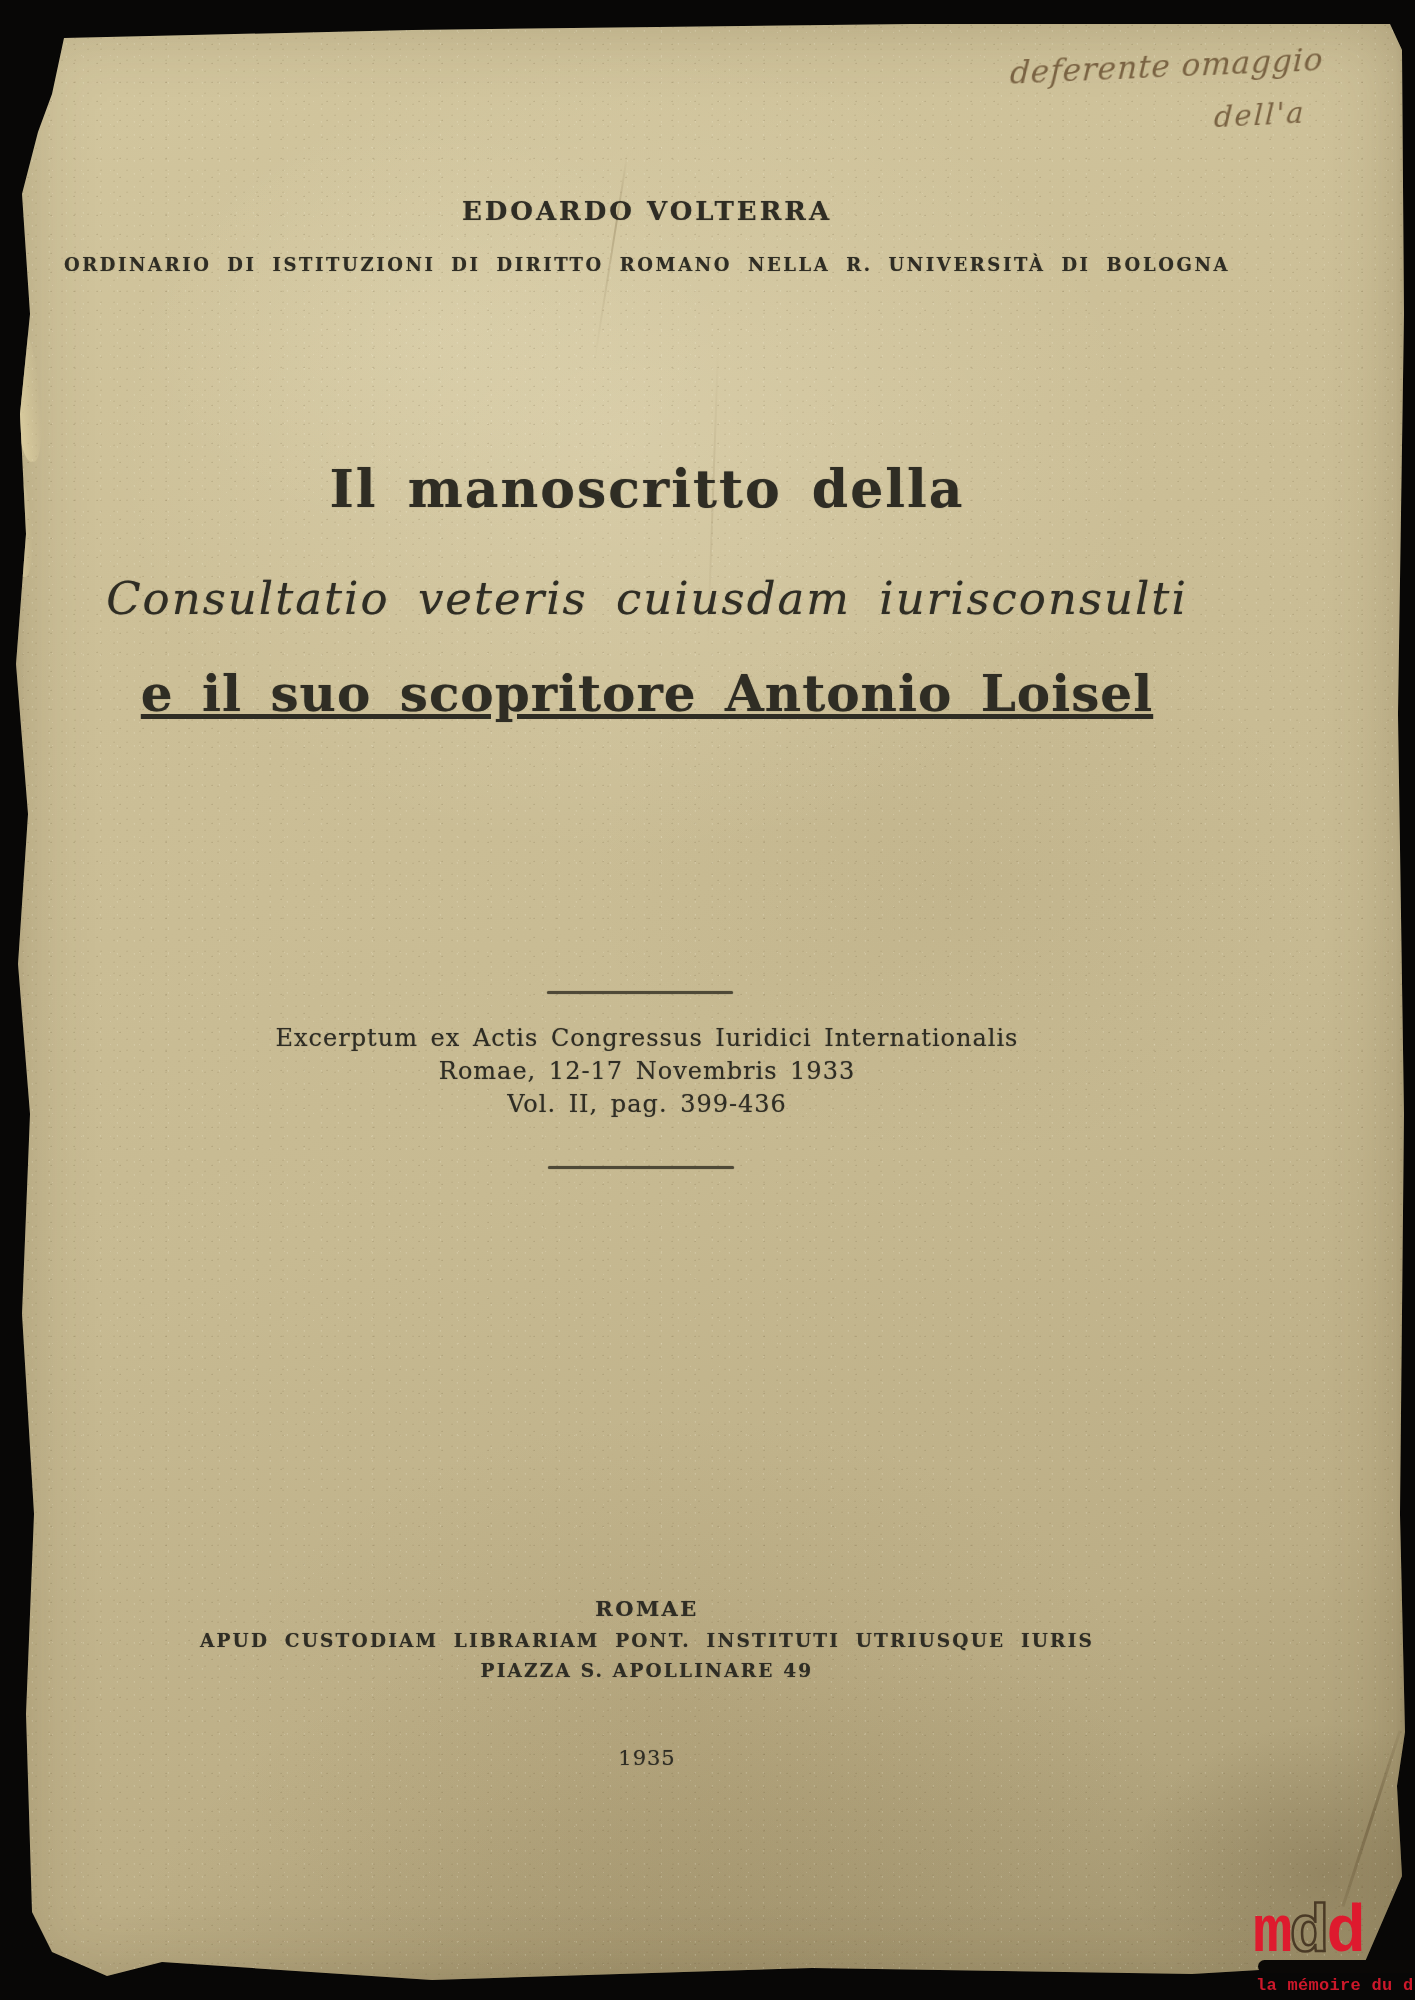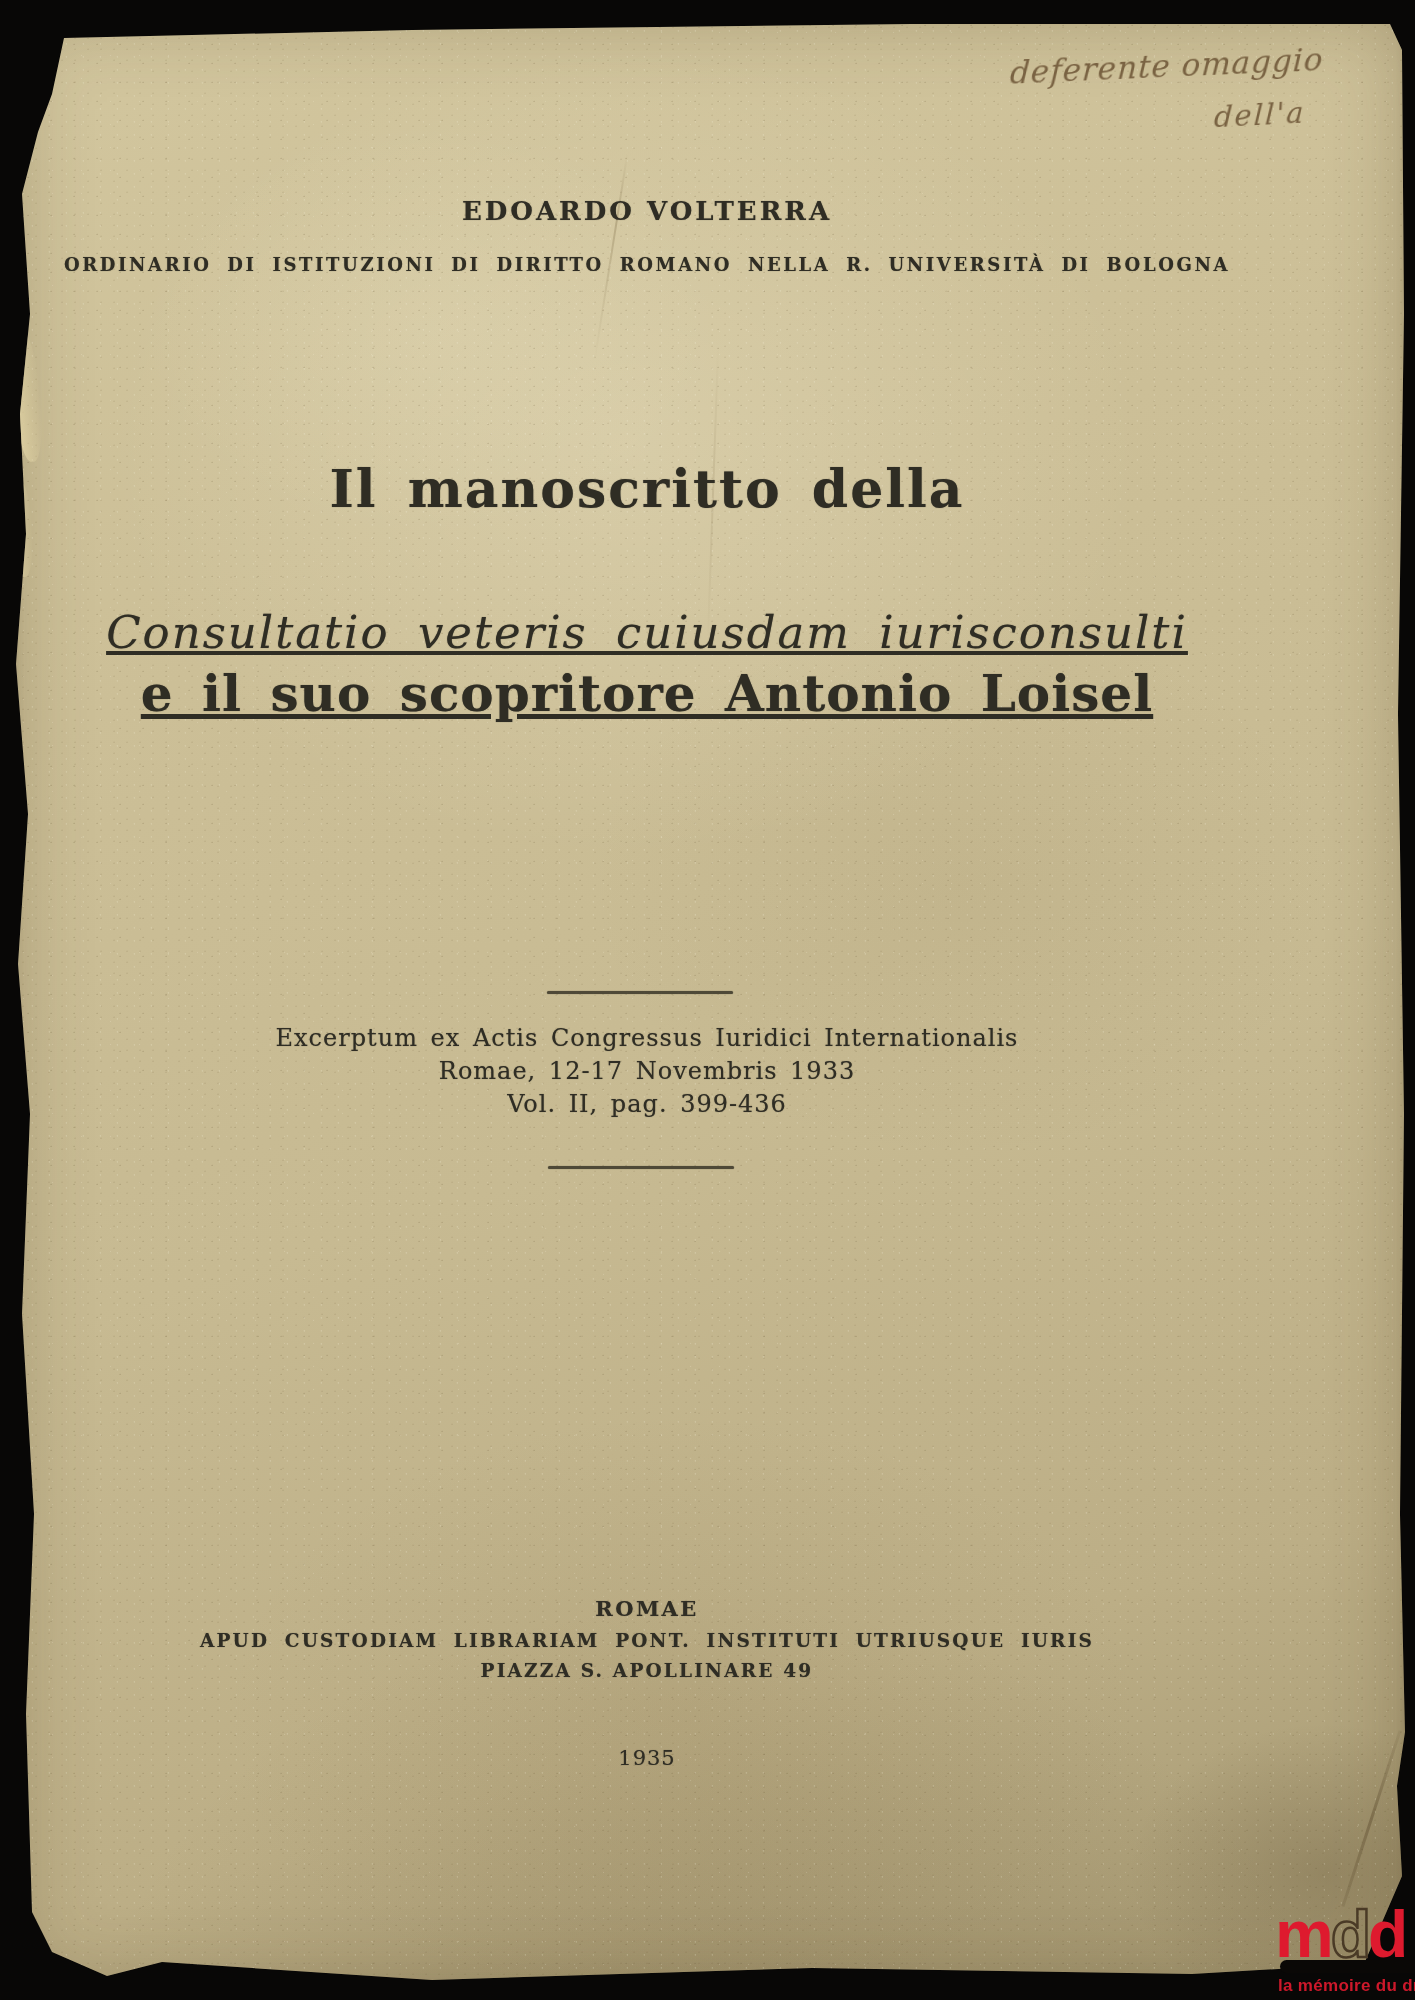--- a/index.html
+++ b/index.html
@@ -49,40 +49,40 @@
   .chip2{left:0px;top:468px;width:20px;height:95px;border-radius:45%;transform:rotate(-3deg);
     background:linear-gradient(to right, rgba(226,212,165,.8), rgba(226,212,165,0));}
 
   
   .print-col{position:absolute;left:0;width:1270px;text-align:center;
     color:#2f2d24;font-family:"DejaVu Serif","Liberation Serif",serif;
     text-shadow:0 0 1px rgba(47,45,36,.55);}
   .author{top:182px;font-size:26px;font-weight:bold;letter-spacing:3px;}
   .affiliation{top:240px;font-size:18px;font-weight:bold;letter-spacing:2.6px;word-spacing:7px;text-align:center;}
   .title1{top:444px;font-size:52px;font-weight:bold;letter-spacing:2px;word-spacing:10px;}
-  .title2{top:592px;font-size:45px;font-style:italic;letter-spacing:2px;word-spacing:12px;text-decoration:underline;}
+  .title2{top:558px;font-size:45px;font-style:italic;letter-spacing:2px;word-spacing:12px;}
   .title3{top:650px;font-size:50px;font-weight:bold;letter-spacing:1px;word-spacing:10px;text-decoration:underline;}
   .rule{position:absolute;height:3px;background:#3a3628;opacity:.85;border-radius:2px;
     box-shadow:0 0 1px rgba(58,54,40,.8);}
   .rule1{left:535px;top:977px;width:186px;}
   .rule2{left:536px;top:1152px;width:186px;}
   .excerpt{top:1008px;font-size:24px;line-height:33px;letter-spacing:1px;word-spacing:4px;}
   .city{top:1582px;font-size:21px;font-weight:bold;letter-spacing:2.4px;}
   .publisher{top:1616px;font-size:18.5px;font-weight:bold;letter-spacing:2.2px;word-spacing:7px;}
   .address{top:1646px;font-size:18.5px;font-weight:bold;letter-spacing:2.2px;}
   .year{top:1732px;font-size:21px;letter-spacing:1px;}
 
   
   .hw{position:absolute;color:#6e5637;font-family:"DejaVu Serif","Liberation Serif",serif;
     font-style:italic;opacity:.88;filter:blur(.3px);white-space:nowrap;}
   .hw1{left:998px;top:34px;font-size:31px;transform:rotate(-2.5deg) skewX(-6deg);letter-spacing:1px;}
   .hw2{left:1202px;top:84px;font-size:29px;transform:rotate(-3deg) skewX(-6deg);letter-spacing:2px;}
 
   
-  .wm{position:absolute;font-family:Liberation Sans, sans-serif;margin-left:22px;}
+  .wm{position:absolute;font-family:Liberation Mono, monospace;}
   .wm-logo{left:1253px;top:1901px;font-size:66px;line-height:1;font-weight:bold;letter-spacing:-3px;}
   .wm-logo .solid{color:#de1a2e;}
   .wm-logo .outline{color:transparent;-webkit-text-stroke:2.5px #4a3a26;}
   .wm-bar{left:1258px;top:1960px;width:157px;height:13px;background:#0a0806;border-radius:7px 0 0 7px;}
   .wm-tagline{left:1256px;top:1976px;font-size:17px;font-weight:bold;color:#de1a2e;
     letter-spacing:.3px;white-space:nowrap;opacity:.92;}
 </style>
 </head>
 <body>
 

